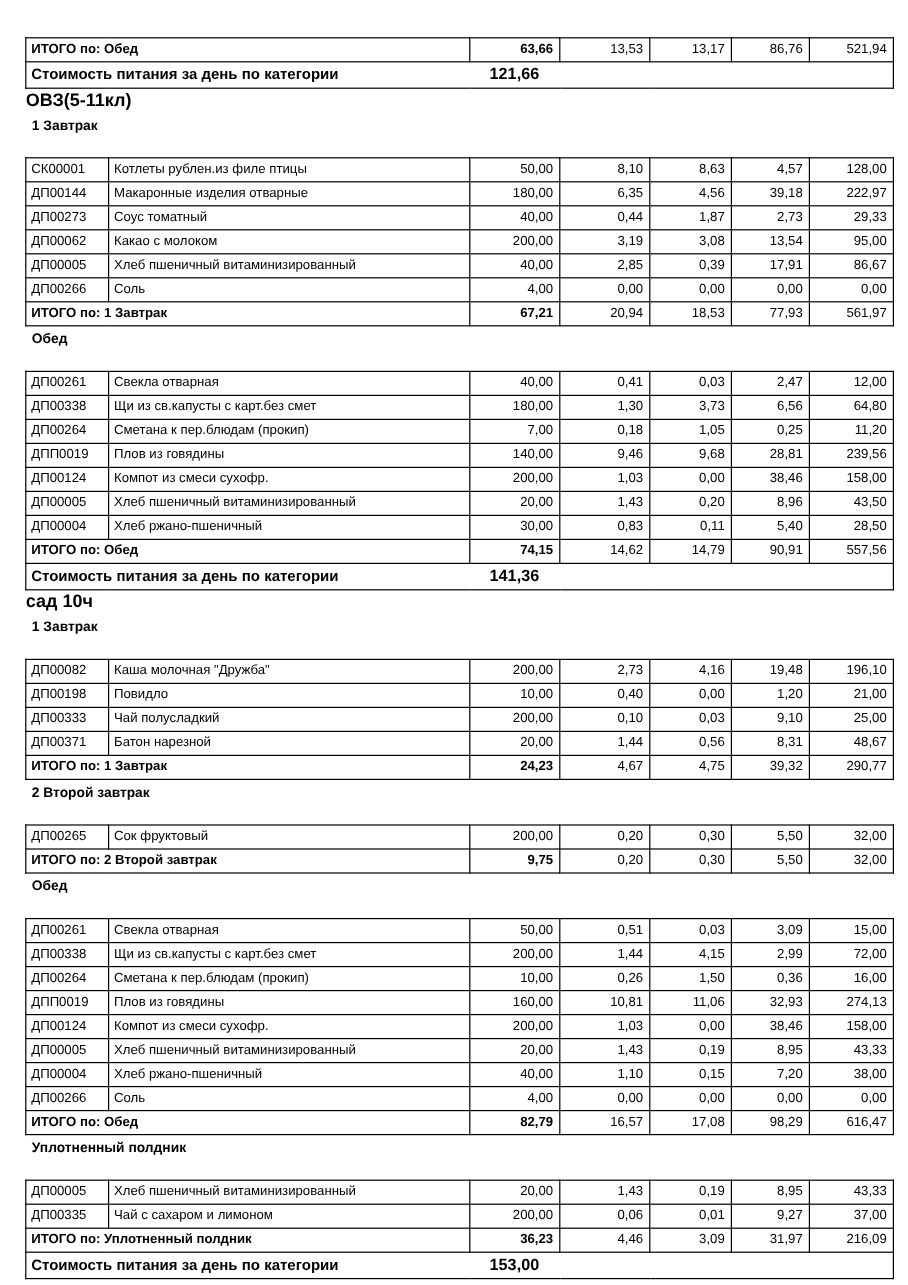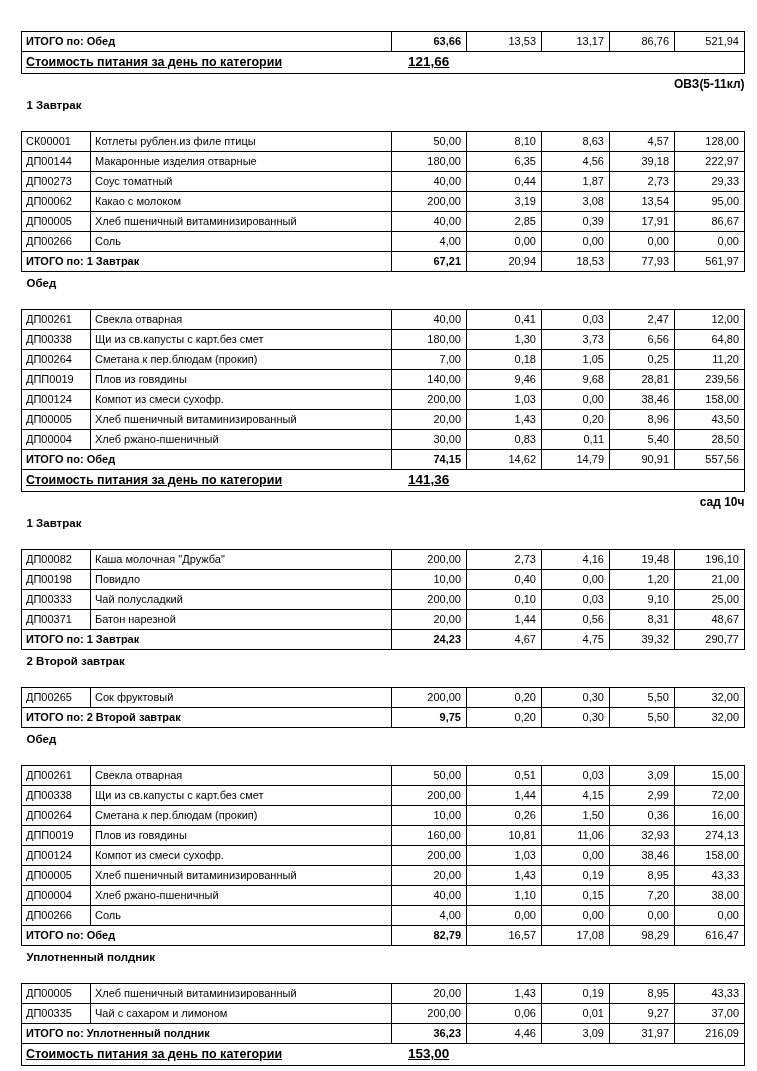--- a/index.html
+++ b/index.html
@@ -30,40 +30,39 @@
     padding: 2px 5px 3px 4px;
     white-space: nowrap;
     overflow: hidden;
     vertical-align: middle;
   }
   td.b { border: 1px solid #000; }
   td.num { text-align: right; }
   td.bold, .bold { font-weight: bold; }
   tr.category td {
     border: none;
-    text-align: right;
+    text-align: left;
     font-weight: bold;
-    font-size: 12px;
+    font-size: 15px;
     padding: 3px 0 3px 0;
   }
   tr.meal td {
     border: none;
     text-align: left;
     font-weight: bold;
     font-size: 11.5px;
     padding: 4px 0 19px 5px;
   }
   tr.daytotal td {
     border: 1px solid #000;
     padding: 3px 5px 4px 4px;
   }
   .dt-inner {
     display: flex;
     align-items: flex-start;
-    text-decoration: underline;
   }
   .dt-label {
     font-weight: bold;
     font-size: 12.5px;
     width: 382px;
     flex: 0 0 auto;
   }
   .dt-value {
     font-weight: bold;
     font-size: 13.5px;

